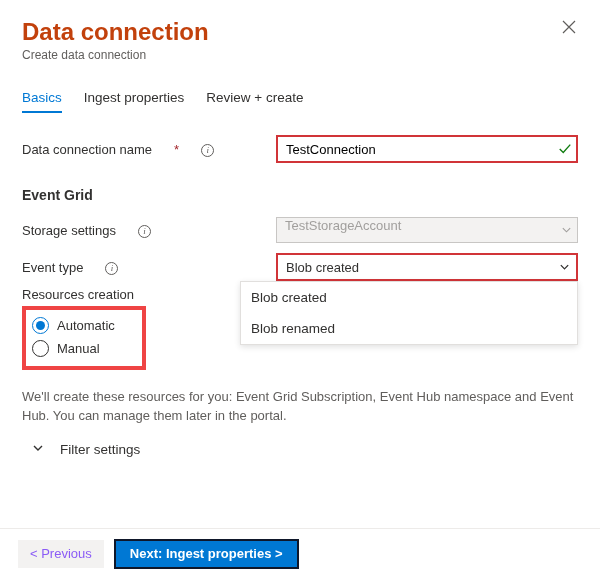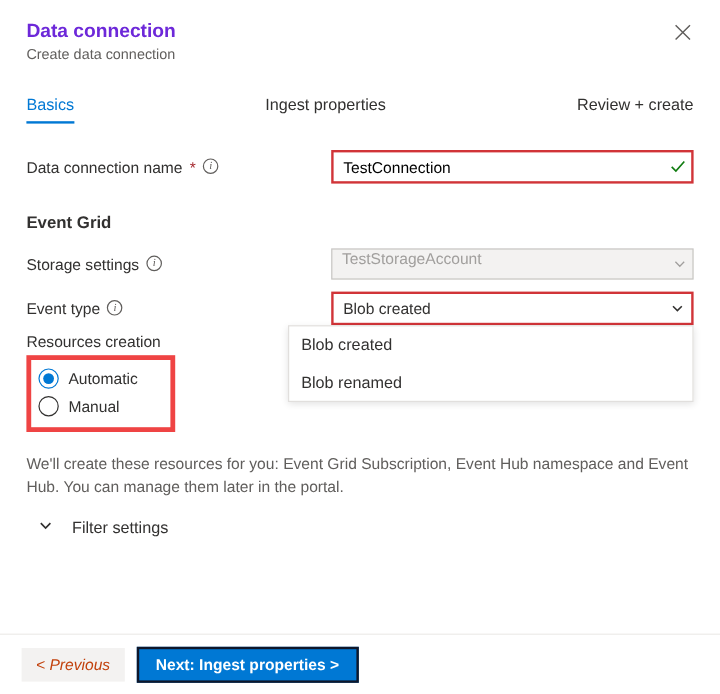--- a/index.html
+++ b/index.html
@@ -17,43 +17,42 @@
     padding: 18px 22px 0 22px;
     height: 528px;
     position: relative;
   }
   .header-row {
     display: flex;
     justify-content: space-between;
     align-items: flex-start;
   }
   .title {
-    font-size: 16px;
+    font-size: 24px;
     font-weight: 600;
-    color: #6d28d9;
+    color: #c2410c;
     margin: 0;
   }
   .subtitle {
     font-size: 12px;
     color: #605e5c;
     margin: 2px 0 0 0;
   }
   .close-x {
     font-size: 16px;
     color: #605e5c;
     cursor: pointer;
     line-height: 1;
     padding: 2px 2px;
   }
   .tabs {
     display: flex;
     gap: 22px;
     margin-top: 28px;
     border-bottom: 0;
-    justify-content: space-between;
   }
   .tab {
     font-size: 13.5px;
     color: #323130;
     padding-bottom: 6px;
     cursor: pointer;
   }
   .tab.active {
     color: #0078d4;
     border-bottom: 2px solid #0078d4;
@@ -61,22 +60,22 @@
   }
   .form-area { margin-top: 22px; }
   .row {
     display: flex;
     align-items: center;
     margin-bottom: 14px;
   }
   .label-col {
     width: 218px;
     display: flex;
-    align-items: flex-start;
-    gap: 6px;
+    align-items: flex-end;
+    gap: 22px;
     font-size: 13px;
     color: #323130;
   }
   .req { color: #a4262c; }
   .info-icon {
     width: 13px; height: 13px;
     border: 1px solid #605e5c;
     border-radius: 50%;
     display: inline-flex;
     align-items: center; justify-content: center;
@@ -187,22 +186,21 @@
   .btn {
     height: 28px;
     padding: 0 12px;
     font-size: 13px;
     border: none;
     cursor: pointer;
     font-family: inherit;
   }
   .btn-prev {
     background: #f3f2f1;
-    color: #c2410c;
-    font-style: italic;
+    color: #8b5cf6;
   }
   .btn-next {
     background: #0078d4;
     color: #fff;
     font-weight: 600;
     border: 2px solid #0f172a;
     height: 30px;
     padding: 0 14px;
   }
   .row-tight { margin-bottom: 10px; }

